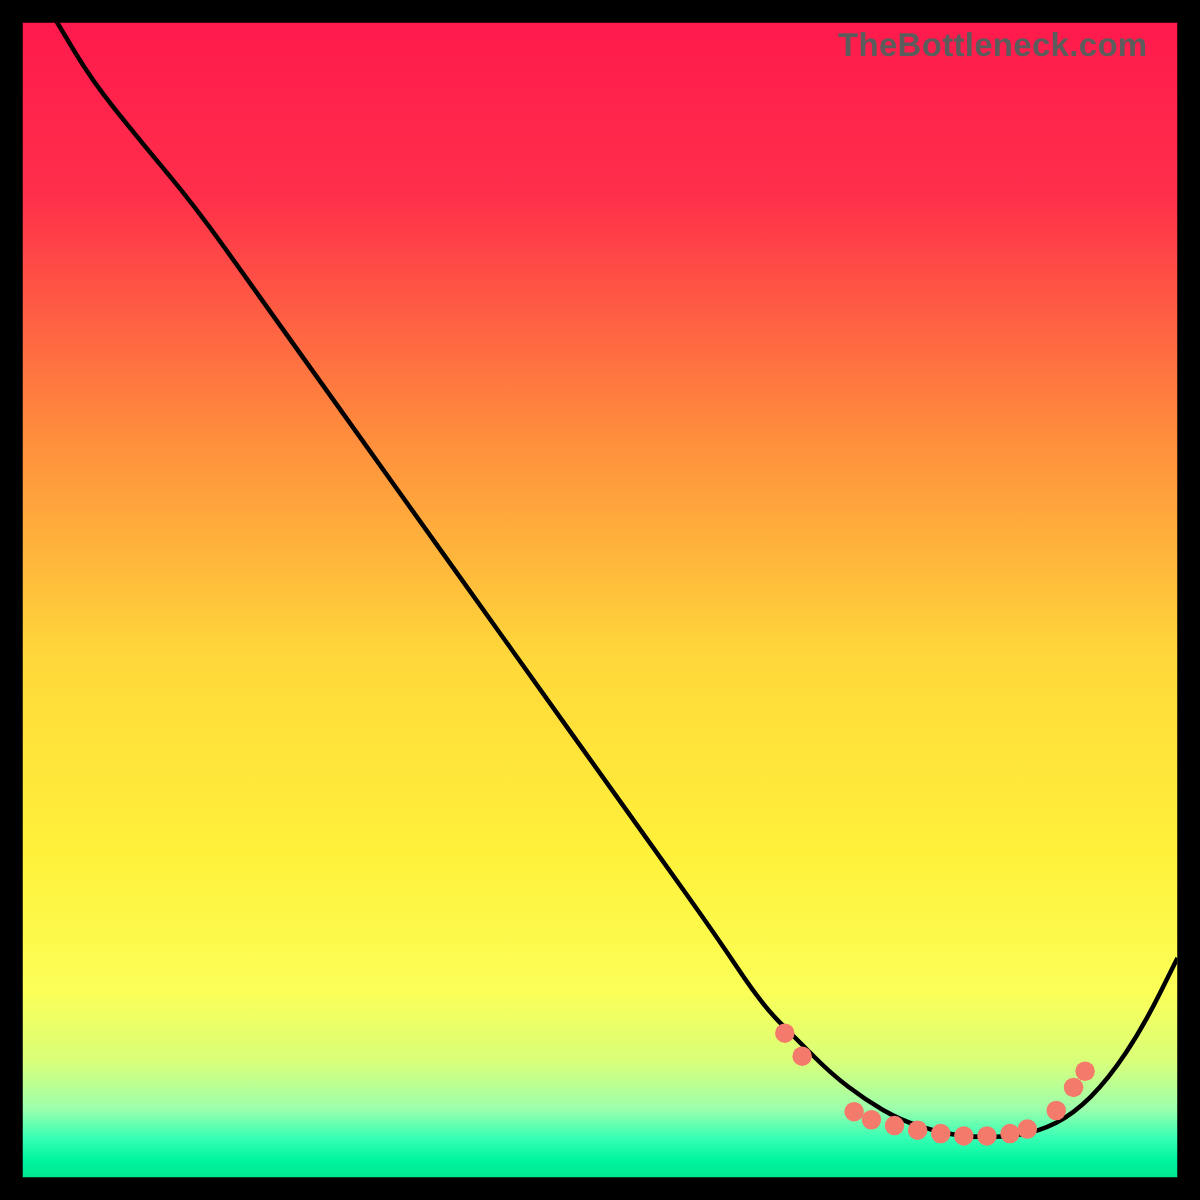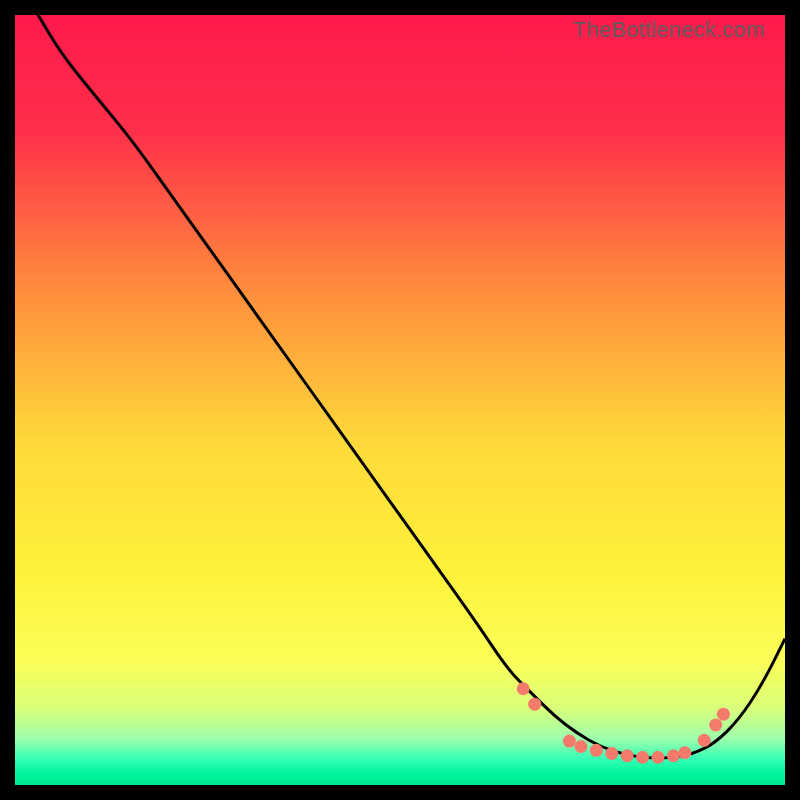--- a/index.html
+++ b/index.html
@@ -24,21 +24,21 @@
     top: 0;
     width: 770px;
     height: 770px;
   }
   .watermark-host {
     position: absolute;
     top: 2px;
     right: 20px;
     font-family: Arial, Helvetica, sans-serif;
     font-size: 22px;
-    font-weight: 400;
+    font-weight: 700;
     color: #5c5c5c;
     letter-spacing: 0.2px;
     pointer-events: none;
   }
 </style>
 </head>
 <body>
 
 <div class="frame">
   <svg class="plot" viewBox="0 0 770 770">

